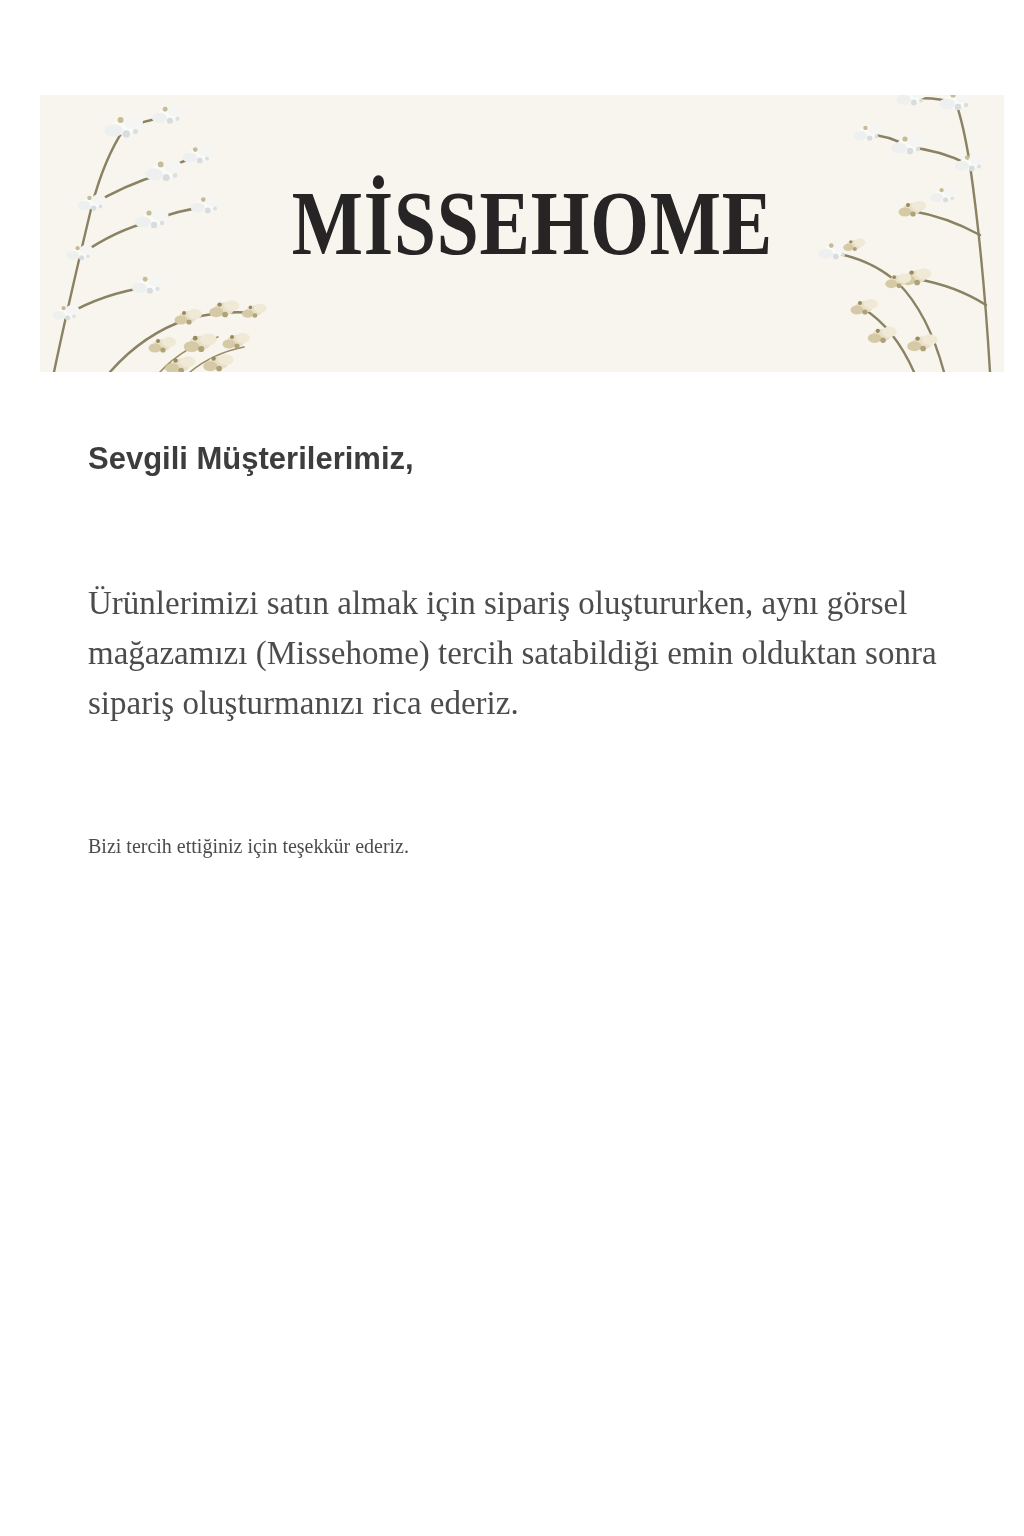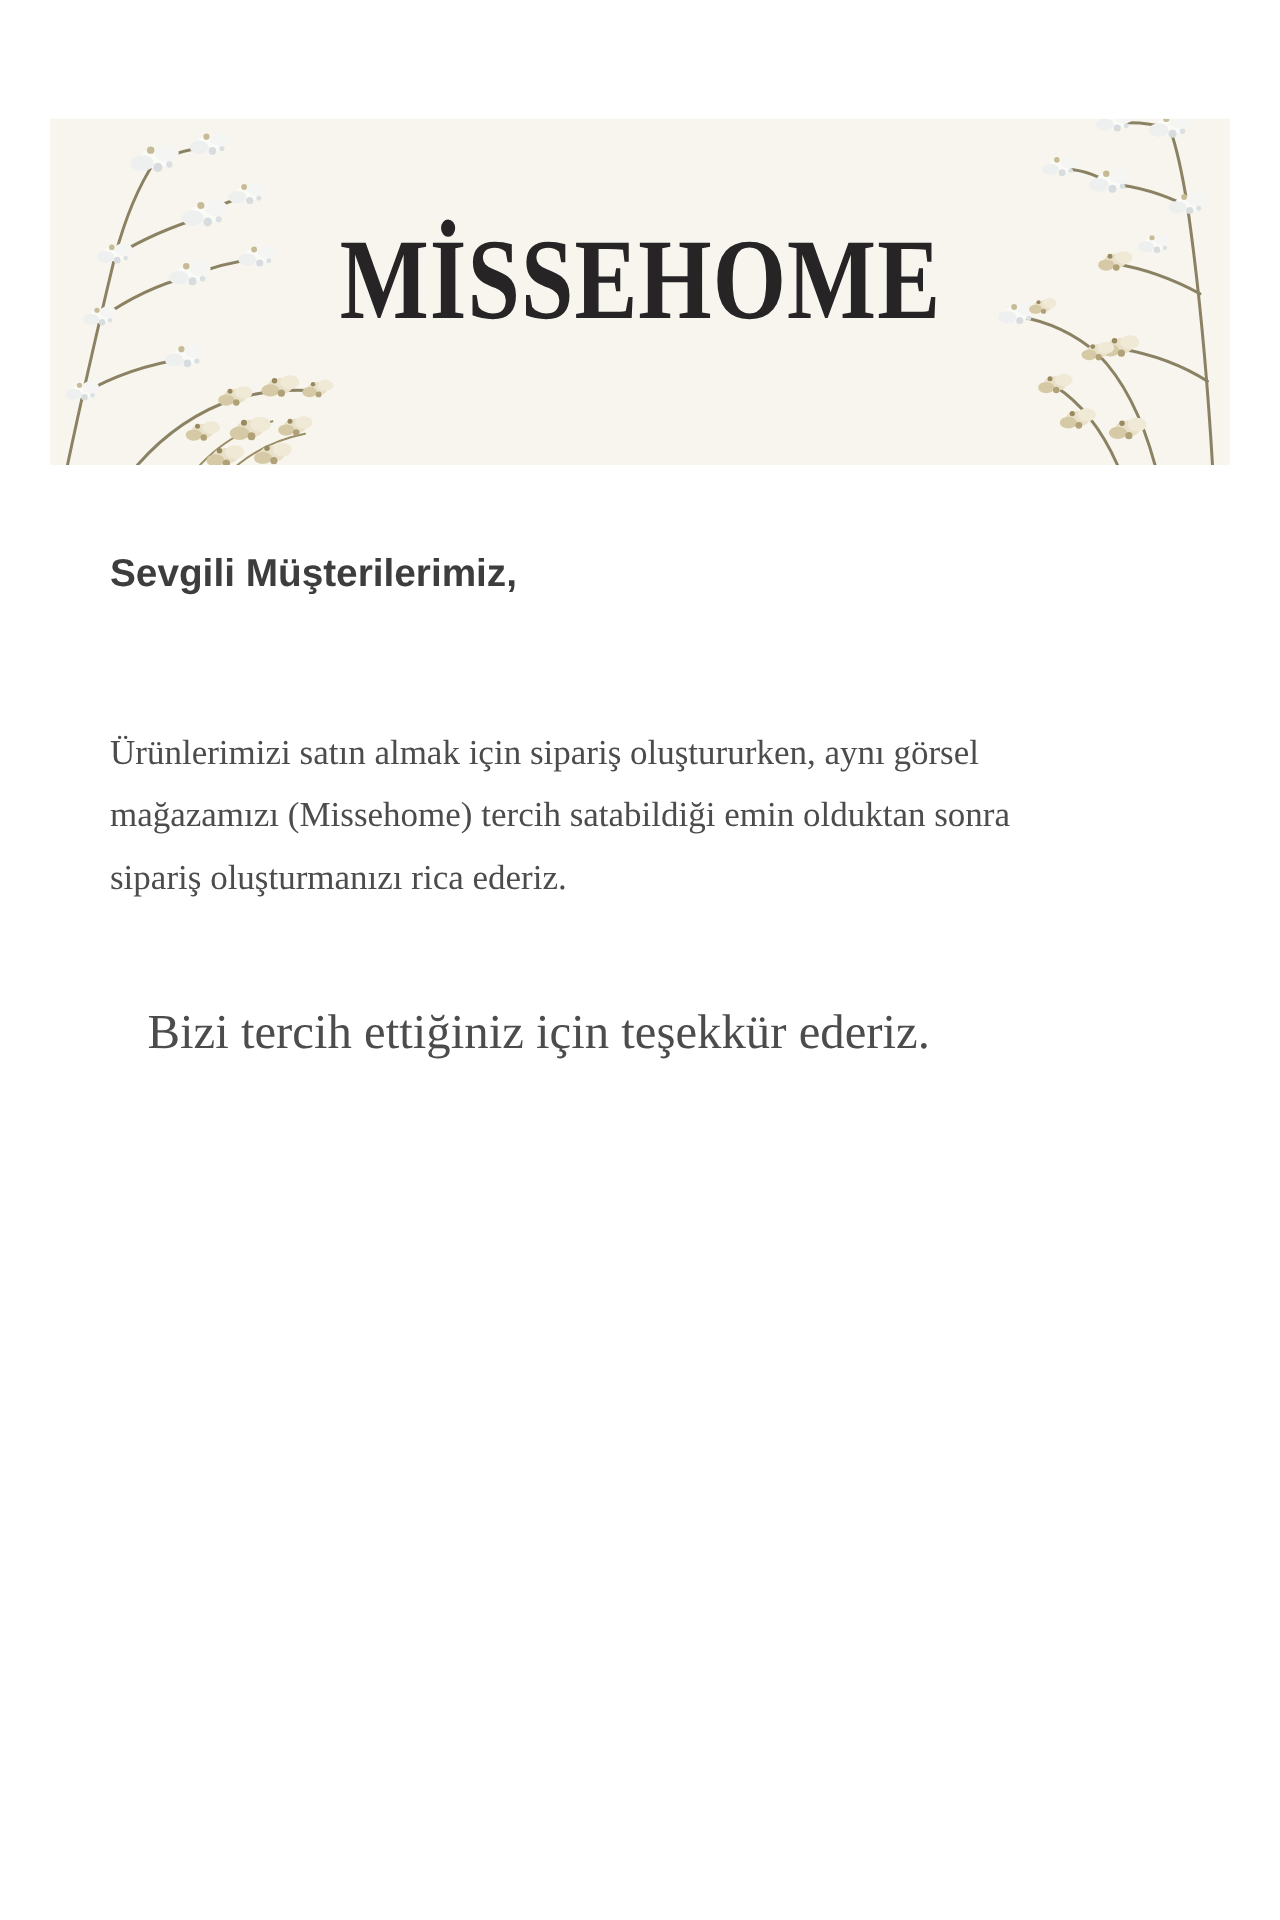--- a/index.html
+++ b/index.html
@@ -9,20 +9,21 @@
     font-family:"Liberation Serif", serif;
   }
   .page{position:absolute;inset:0;background:#ffffff;}
 
   
   .banner{
     position:absolute;left:40px;top:95px;width:944px;height:277px;
     background:var(--banner-bg);
     display:flex;align-items:center;justify-content:center;
     overflow:hidden;
+    padding-left:20px;
   }
   .brand-title{
     margin:-22px 0 0 0;
     font-family:"Liberation Serif", serif;
     font-weight:bold;
     font-size:92px;
     letter-spacing:1px;
     color:var(--title-color);
     transform:scaleX(0.82);
     transform-origin:center;
@@ -37,30 +38,29 @@
   .greeting{
     position:absolute;left:88px;top:441px;
     font-family:"Liberation Sans", sans-serif;
     font-weight:bold;font-size:31px;
     color:var(--heading-color);
     white-space:nowrap;
     text-align:center;
   }
   .para1{
     position:absolute;left:88px;top:578px;
-    font-size:28px;line-height:50px;
+    font-size:33px;line-height:50px;
     color:var(--body-color);
   }
   .para1 .line{white-space:nowrap;}
   .para2{
-    position:absolute;left:88px;top:801px;
-    font-size:39px;line-height:50px;
+    position:absolute;left:88px;top:821px;
+    font-size:20px;line-height:50px;
     color:var(--body-color);
     white-space:nowrap;
-    margin-left:30px;
   }
   .closing{
     position:absolute;left:88px;top:927px;
     font-size:37px;line-height:1.2;
     letter-spacing:2.5px;
     color:var(--closing-color);
     white-space:nowrap;
   }
 </style>
 </head>

